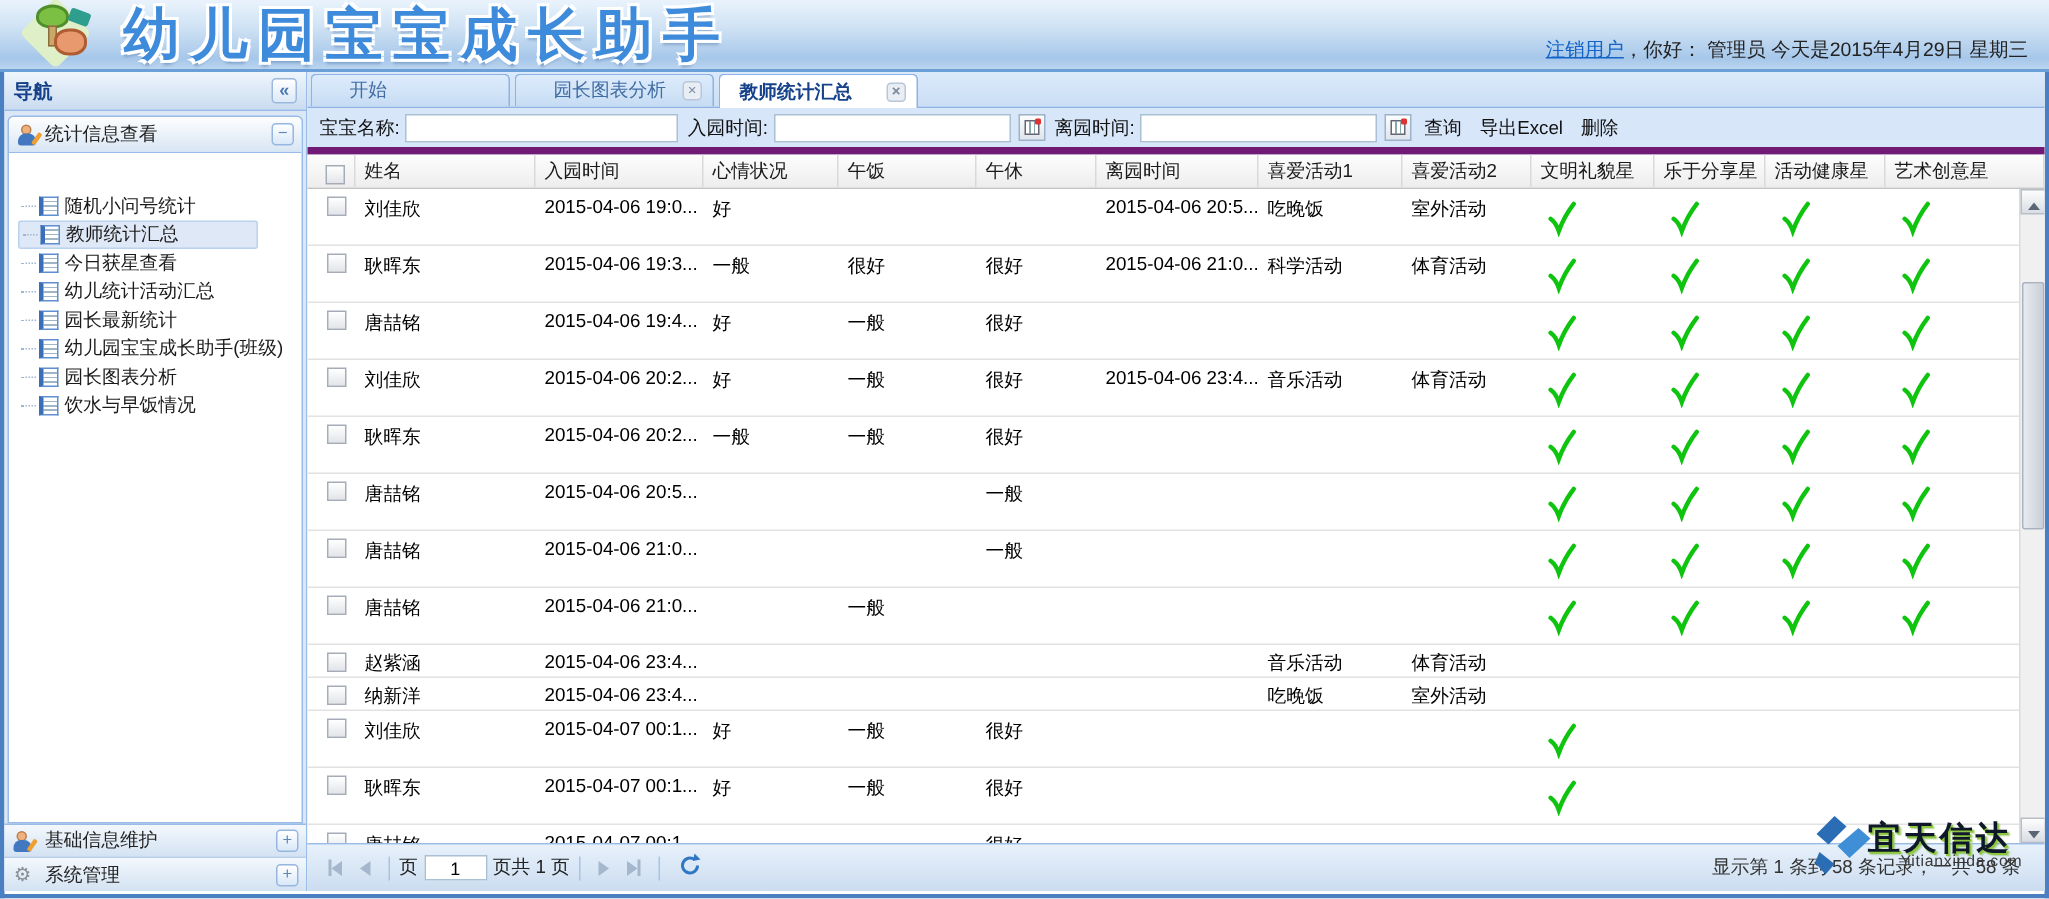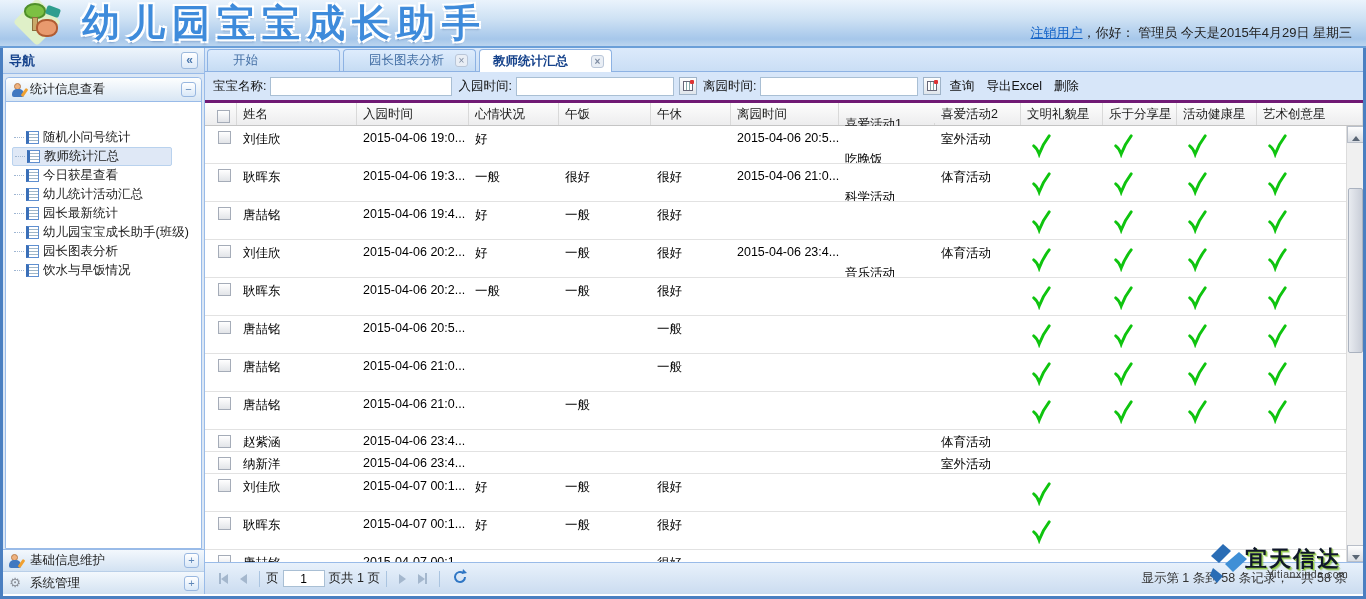--- a/index.html
+++ b/index.html
@@ -61,21 +61,21 @@
             display:flex; align-items:flex-end; padding-left:2px; gap:3px; }
   .tab { height:22px; min-width:133px; border:1px solid #8db2e3; border-bottom:none; border-radius:4px 4px 0 0;
          background:linear-gradient(180deg,#deecfd,#c6dcf3); display:flex; align-items:center; padding:0 7px;
          font-size:12.5px; color:#416da3; cursor:pointer; position:relative; }
   .tab span.lbl { flex:1; text-align:left; padding-left:18px; }
   .tab.active { background:#fff; color:#15428b; font-weight:bold; height:23px; margin-bottom:-1px; }
   .tab.active span.lbl { padding-left:6px; }
   .tab-close { width:13px; height:13px; border-radius:3px; background:#e9eef5; border:1px solid #b9c6d8; color:#7c8aa0;
                font-size:10px; line-height:11px; text-align:center; cursor:pointer; margin-left:8px; }
 
-  .toolbar { height:31px; background:#d7e6f9; border-bottom:3px solid #701a75; display:flex; align-items:center;
+  .toolbar { height:31px; background:#d7e6f9; border-bottom:5px solid #701a75; display:flex; align-items:center;
              padding:0 6px; font-size:12.5px; color:#111; gap:4px; }
   .toolbar .tlabel { margin-left:2px; }
   .toolbar input[type=text] { height:19px; border:1px solid #a9bfd4; background:#fff; width:182px; font-size:12px; padding:0 3px; }
   .toolbar input.date { width:158px; }
   .cal-btn { width:18px; height:18px; border:1px solid #9fb3c8; background:linear-gradient(#fdfdfd,#dfe5ec); position:relative; cursor:pointer; margin-left:1px; }
   .cal-btn::before { content:""; position:absolute; left:3px; top:3px; right:3px; bottom:3px; background:
       linear-gradient(90deg,#fff 0 2px,#8aa 2px 3px,#fff 3px 5px,#8aa 5px 6px,#fff 6px 8px,#8aa 8px 9px,#fff 9px); border:1px solid #667; }
   .cal-btn::after { content:""; position:absolute; right:2px; top:2px; width:4px; height:4px; background:#d33; border-radius:1px; }
   .tool-btn { color:#111; cursor:pointer; padding:2px 4px; }
 
@@ -84,21 +84,21 @@
   .grid-header { height:23px; display:flex; background:linear-gradient(180deg,#fdfdfd,#ededee); border-bottom:1px solid #c5c5c5; flex:none; }
   .hcell { font-size:12.5px; color:#1a1a1a; display:flex; align-items:center; padding-left:6px; border-right:1px solid #d9d9d9; }
   .grid-body { flex:1; overflow:hidden; background:#fff; }
   .grow { display:flex; border-bottom:1px solid #e2e2e2; height:38px; background:#fff; }
   .grow.short { height:22px; }
   .bcell { font-size:12.5px; color:#000; padding-left:6px; padding-top:5px; overflow:hidden; white-space:nowrap; }
   .grow.short .bcell { padding-top:4px; }
   .c0 { width:32px; flex:none; display:flex; justify-content:center; }
   .c1 { width:120px; flex:none; } .c2 { width:112px; flex:none; } .c3 { width:90px; flex:none; }
   .c4 { width:92px; flex:none; }  .c5 { width:80px; flex:none; }  .c6 { width:108px; flex:none; }
-  .c7 { width:96px; flex:none;margin-top:20px; }  .c8 { width:86px; flex:none; }  .c9 { width:82px; flex:none; }
+  .c7 { width:96px; flex:none; }  .c8 { width:86px; flex:none; }  .c9 { width:82px; flex:none; }
   .c10 { width:74px; flex:none; } .c11 { width:80px; flex:none; } .c12 { flex:1; }
   .cb { width:13px; height:13px; border:1px solid #a5acb8; background:linear-gradient(#fff,#e2e4e8); margin-top:5px; flex:none; cursor:pointer; }
   .c0 .cb { margin-top:5px; }
   .check-wrap { padding-top:6px; padding-left:10px; }
 
   
   .vscroll { position:absolute; right:0; top:23px; bottom:0; width:17px; background:#f0f0f0; border-left:1px solid #dcdcdc; }
   .sbtn { position:absolute; left:0; width:17px; height:17px; background:linear-gradient(#fdfdfd,#d9dde3); border:1px solid #b8bec8; text-align:center; cursor:pointer; }
   .sbtn.up { top:0; } .sbtn.down { bottom:0; }
   .sbtn .tri { display:inline-block; width:0; height:0; margin-top:5px; }

